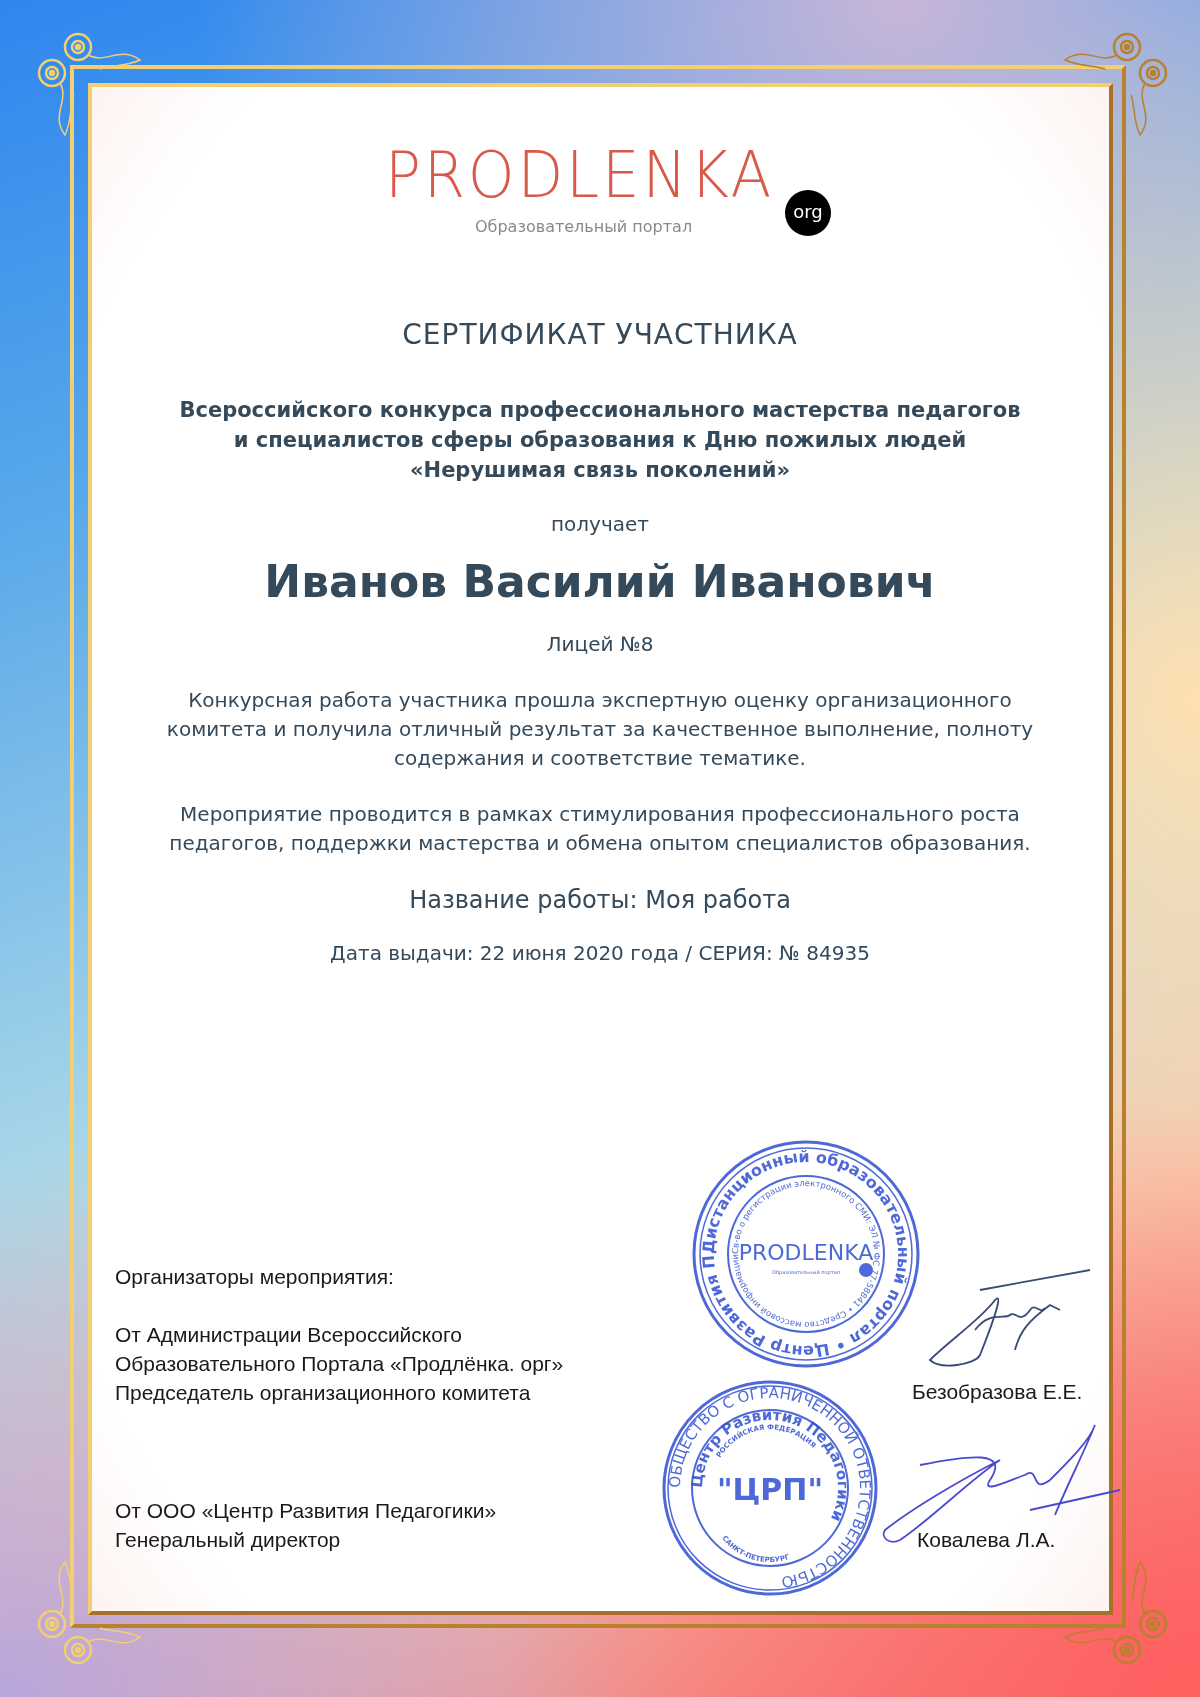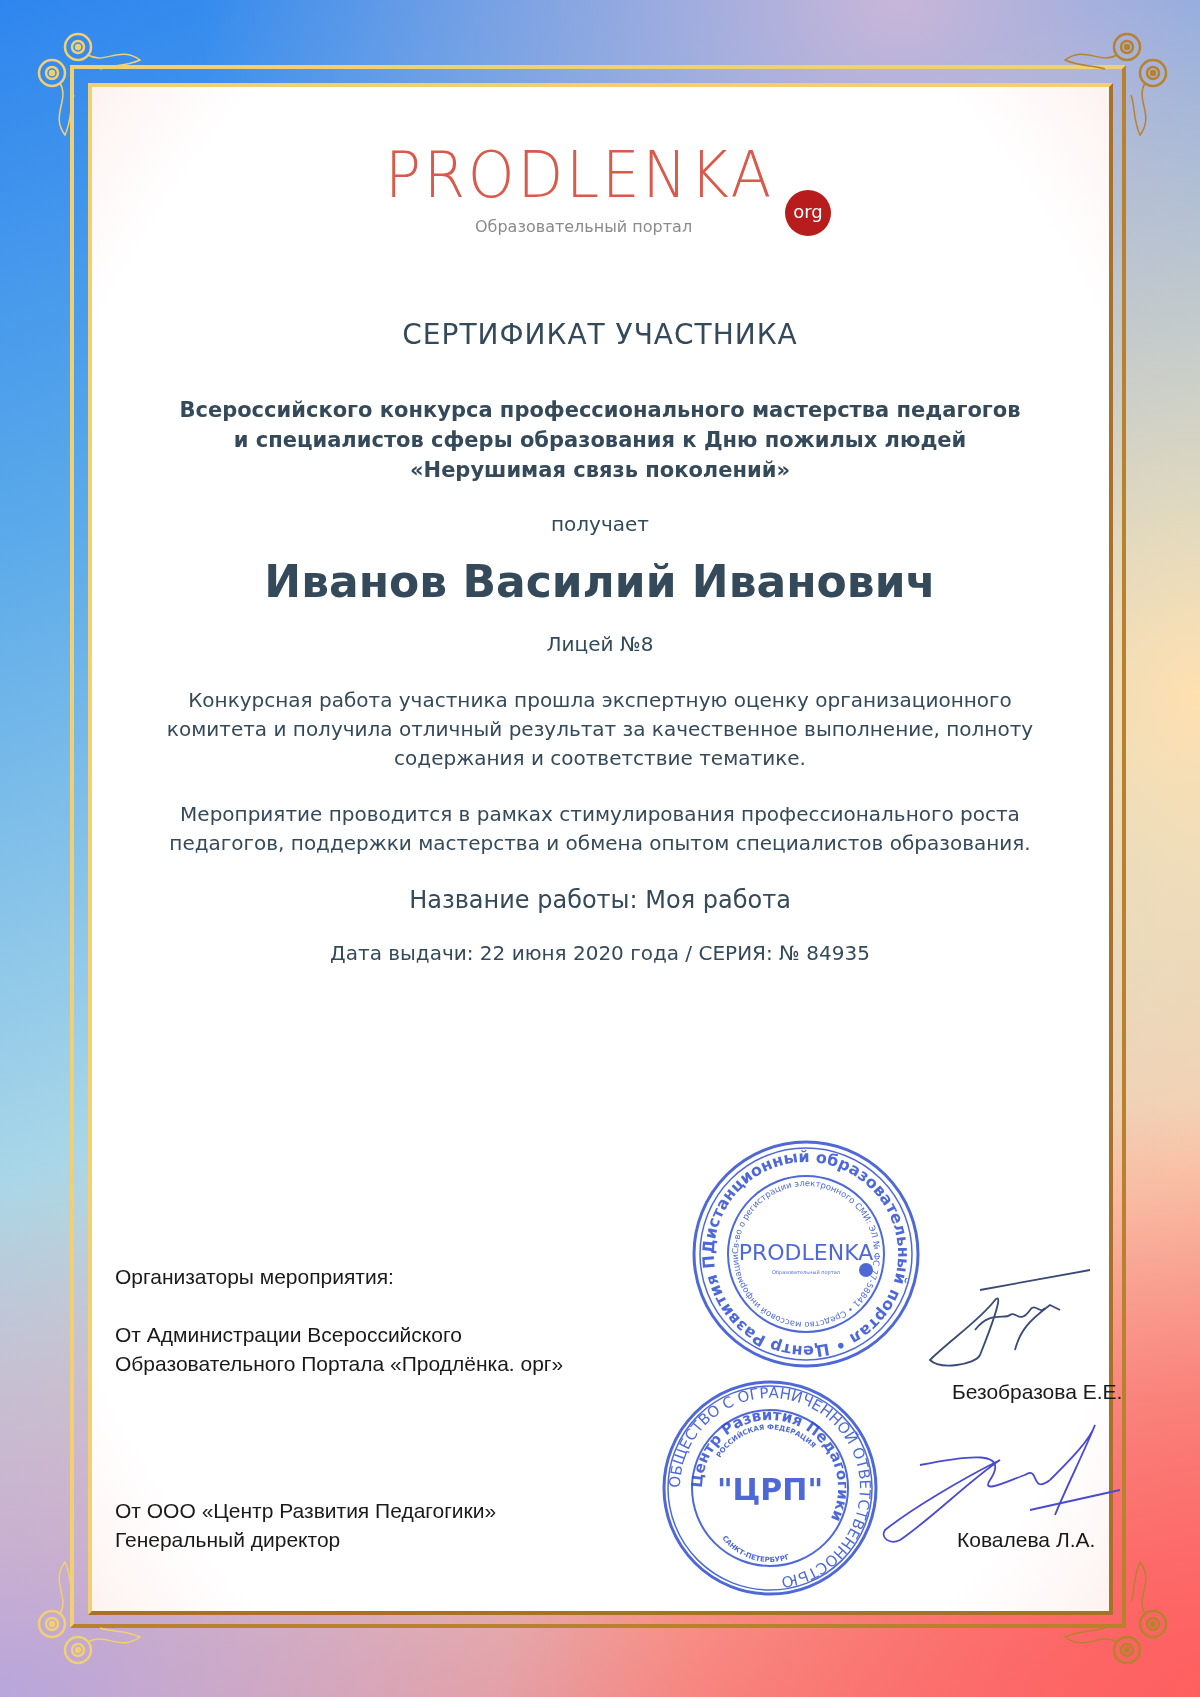--- a/index.html
+++ b/index.html
@@ -42,41 +42,41 @@
     font-family: "DejaVu Sans", sans-serif; font-weight: 300;
     font-size: 64px; letter-spacing: 3px; color: #d9594a; line-height: 70px;
     transform: scaleX(0.93); transform-origin: left top;
   }
   .logo-tagline {
     position: absolute; left: 90px; top: 77px;
     font-size: 16px; color: #8a8a8a;
   }
   .logo-org {
     position: absolute; left: 400px; top: 50px; width: 46px; height: 46px;
-    border-radius: 50%; background: #b91c1c; color: #fff;
+    border-radius: 50%; background: #000000; color: #fff;
     font-size: 18px; text-align: center; line-height: 44px;
   }
 
   .content { position: absolute; left: 140px; width: 920px; text-align: center; color: #34495a; }
   .title { top: 318px; font-size: 28px; font-weight: normal; letter-spacing: 1px; }
   .subtitle { top: 395px; font-size: 21px; font-weight: bold; line-height: 30px; padding: 0 30px; box-sizing: border-box; }
   .receives { top: 512px; font-size: 20px; }
   .name { top: 556px; font-size: 44px; font-weight: bold; }
   .school { top: 632px; font-size: 20px; }
   .para1 { top: 686px; font-size: 20px; line-height: 29px; }
   .para2 { top: 800px; font-size: 20px; line-height: 29px; }
   .work { top: 886px; font-size: 24px; }
   .date { top: 941px; font-size: 20px; }
 
   .org-block { position: absolute; left: 115px; color: #1a1a1a; font-family: "Liberation Sans", sans-serif; font-size: 21px; line-height: 29px; }
   .org-heading { top: 1262px; }
   .org1 { top: 1320px; }
   .org2 { top: 1496px; }
 
-  .signer { position: absolute; color: #1a1a1a; font-family: "Liberation Sans", sans-serif; font-size: 21px; margin-left: 40px; }
+  .signer { position: absolute; color: #1a1a1a; font-family: "Liberation Sans", sans-serif; font-size: 21px; }
   .signer1 { left: 912px; top: 1380px; }
   .signer2 { left: 917px; top: 1528px; text-align: center; }
 
   .stamp { position: absolute; }
   .stamp svg { width: 100%; height: 100%; }
   .stamp1 { left: 690px; top: 1138px; width: 232px; height: 232px; }
   .stamp2 { left: 660px; top: 1378px; width: 220px; height: 220px; }
   .sig { position: absolute; }
   .sig svg { width: 100%; height: 100%; overflow: visible; }
   .sig1 { left: 920px; top: 1270px; width: 170px; height: 110px; }
@@ -159,20 +159,21 @@
 <div class="content school">Лицей №8</div>
 <div class="content para1">Конкурсная работа участника прошла экспертную оценку организационного комитета и получила отличный результат за качественное выполнение, полноту содержания и соответствие тематике.</div>
 <div class="content para2">Мероприятие проводится в рамках стимулирования профессионального роста педагогов, поддержки мастерства и обмена опытом специалистов образования.</div>
 <div class="content work">Название работы: Моя работа</div>
 <div class="content date">Дата выдачи: 22 июня 2020 года / СЕРИЯ: № 84935</div>
 
 <div class="org-block org-heading">Организаторы мероприятия:</div>
 <div class="org-block org1">
   <div>От Администрации Всероссийского</div>
   <div>Образовательного Портала «Продлёнка. орг»</div>
+  <div>Председатель организационного комитета</div>
 </div>
 <div class="org-block org2">
   <div>От ООО «Центр Развития Педагогики»</div>
   <div>Генеральный директор</div>
 </div>
 
 <div class="stamp stamp1">
   <svg viewBox="0 0 232 232">
     <defs>
       <path id="s1o" d="M116,116 m-92,0 a92,92 0 1,1 184,0 a92,92 0 1,1 -184,0"></path>

